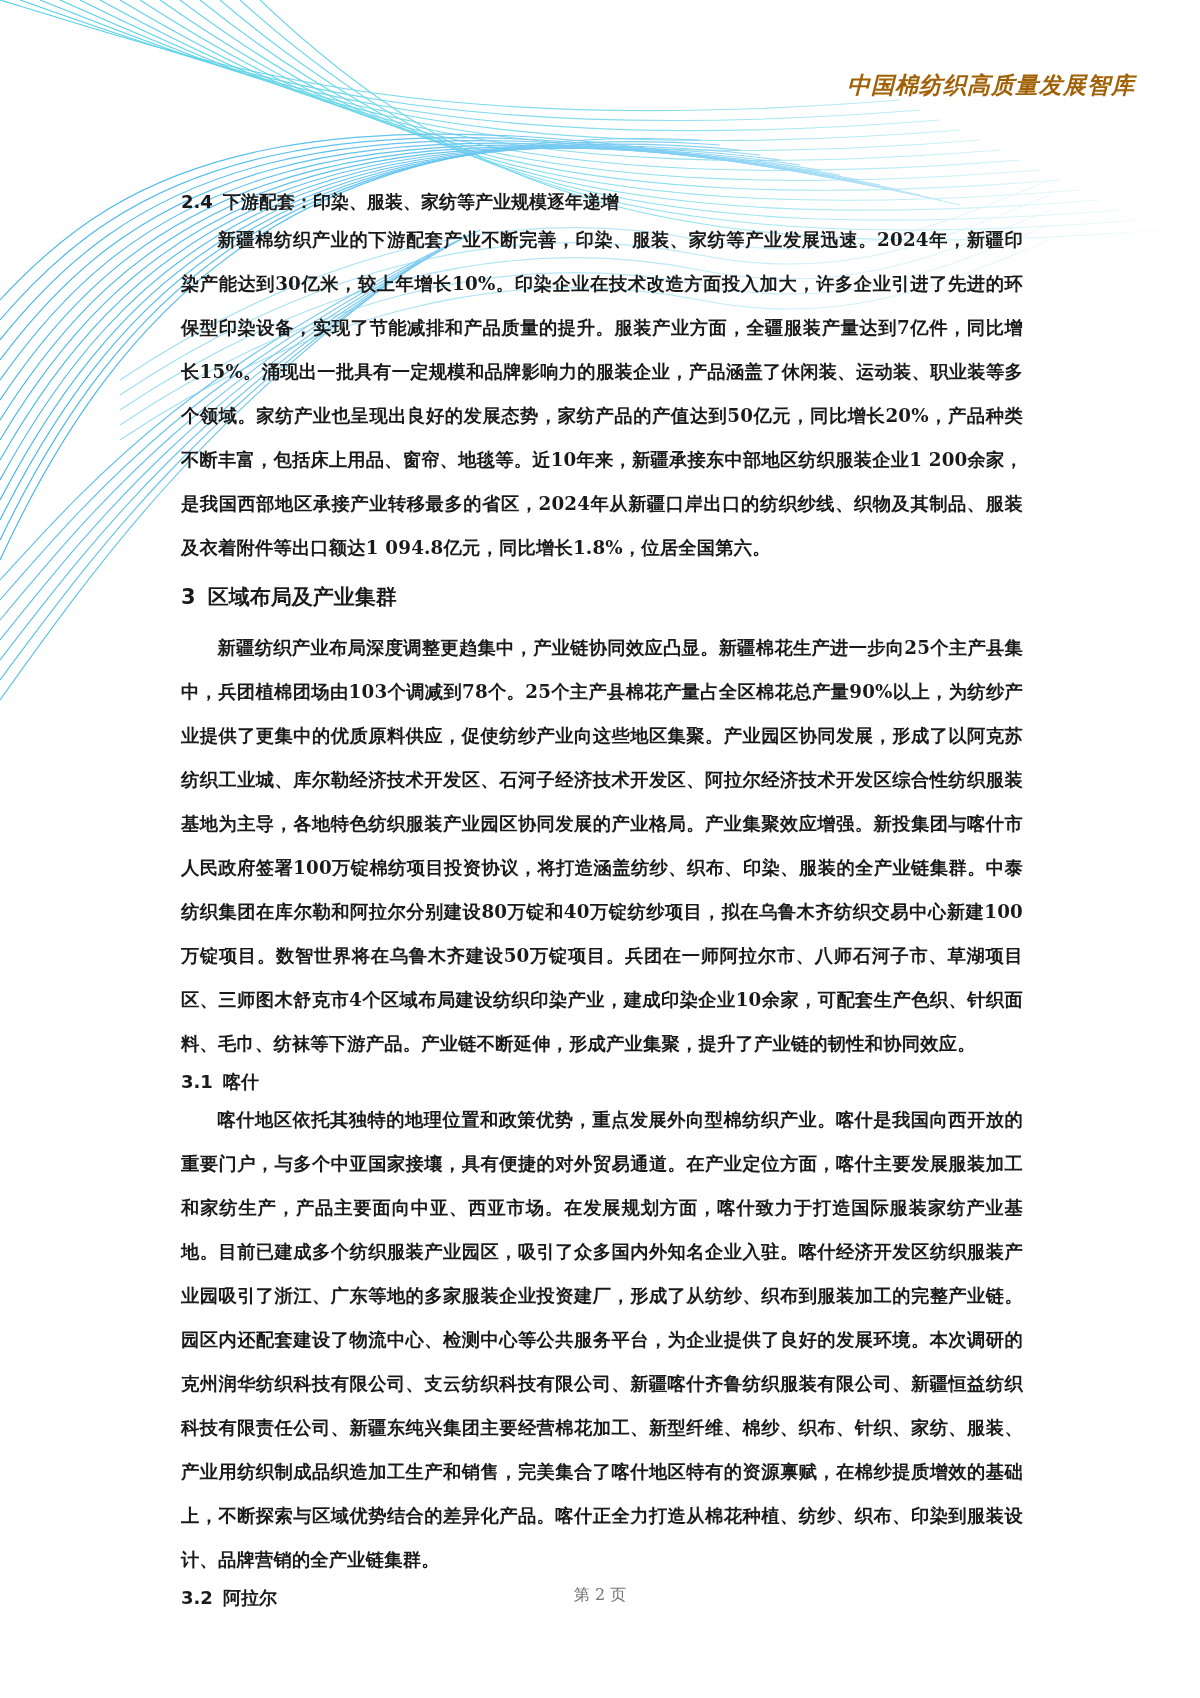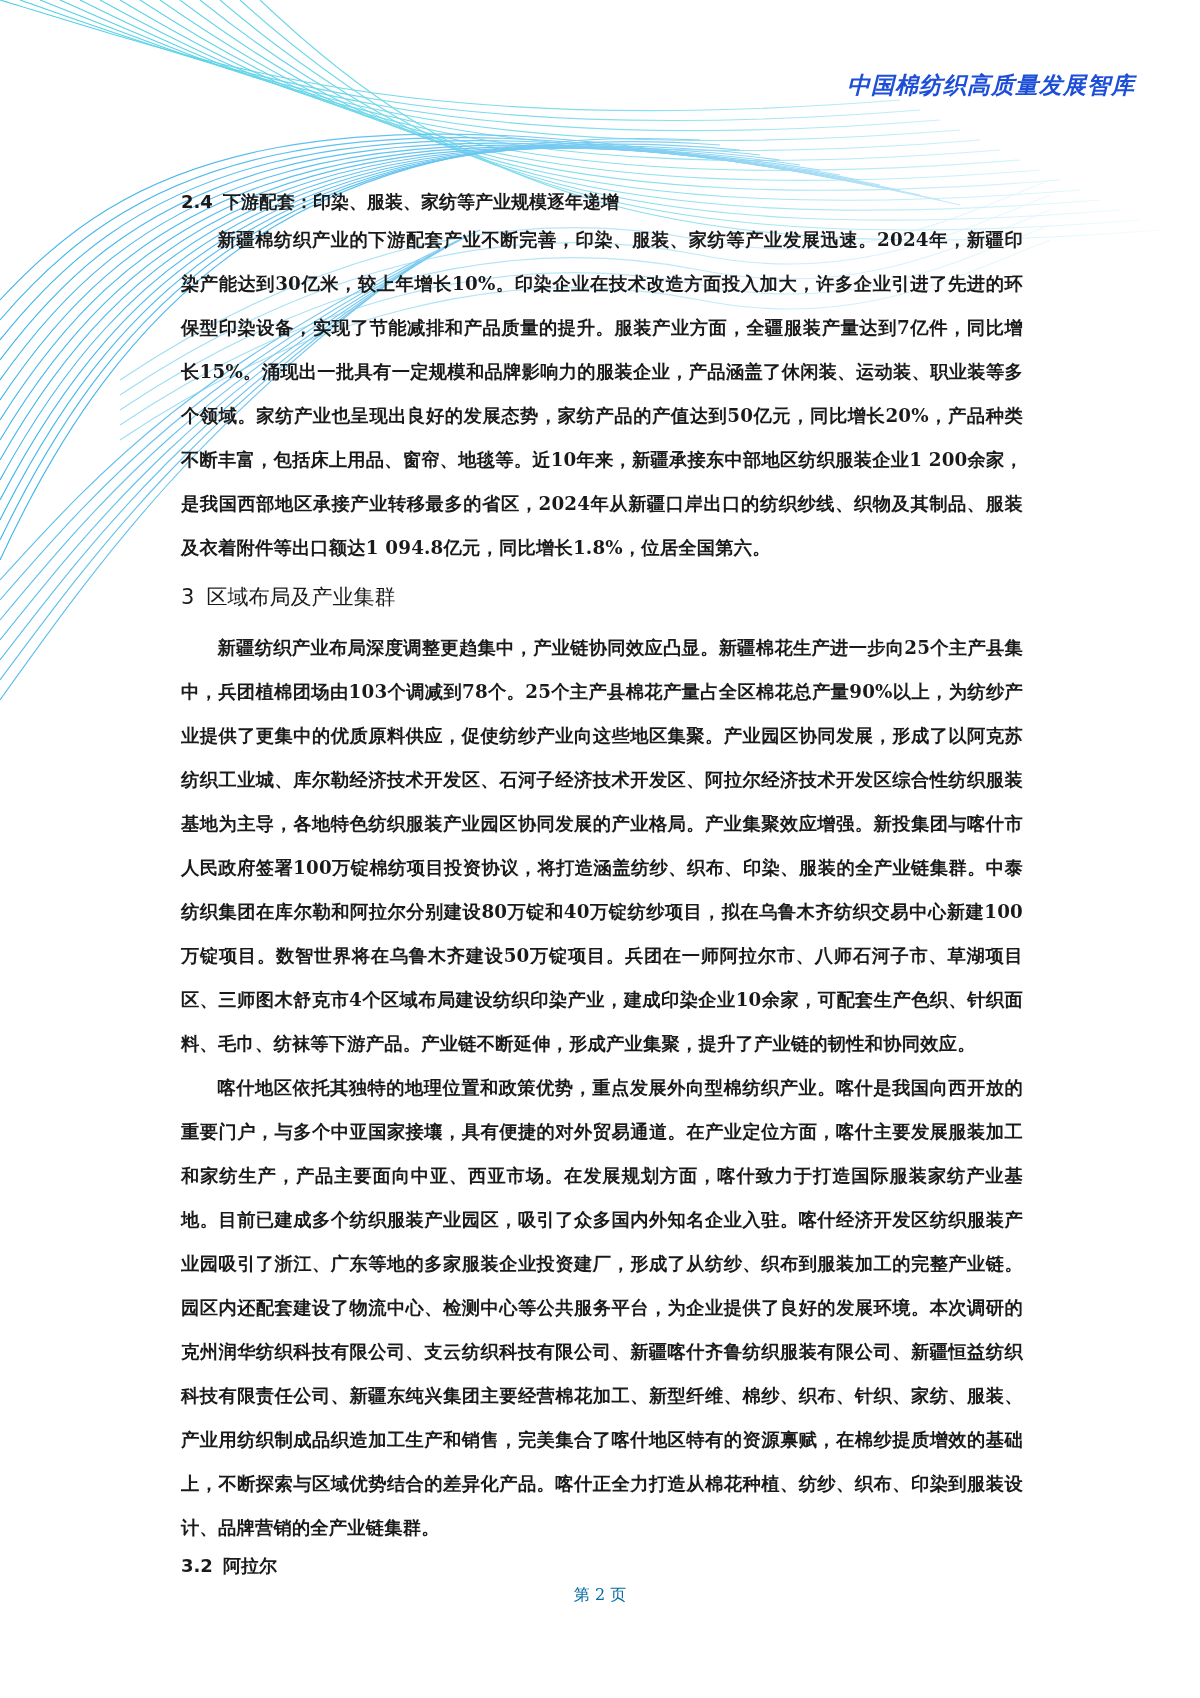--- a/index.html
+++ b/index.html
@@ -1,32 +1,32 @@
 <!DOCTYPE html>
 <html><head>
   <meta charset="utf-8">
   <style>
     html, body { margin: 0; padding: 0; background: #ffffff; }
     body { width: 1200px; height: 1698px; position: relative; overflow: hidden;
            font-family: "DejaVu Serif", "Liberation Serif", serif; color: #1a1a1a; }
     .bg-waves { position: absolute; left: 0; top: 0; width: 1200px; height: 720px; z-index: 0; }
     .brand { position: absolute; top: 70px; right: 65px; z-index: 2;
              font-family: Liberation Sans, sans-serif;
-             font-weight: bold; font-style: italic; font-size: 23px; color: #1d4ed8; letter-spacing: 1px; margin-left: 16px; }
+             font-weight: bold; font-style: italic; font-size: 23px; color: #a16207; letter-spacing: 1px; margin-left: 16px; }
     .content { position: absolute; left: 181px; top: 146px; width: 842px; z-index: 1; margin-top: 40px; }
     .h2 { font-family: "DejaVu Sans", "Liberation Sans", sans-serif; font-weight: bold;
           font-size: 18px; line-height: 32px; margin: 0; }
     .h2 .num { margin-right: 10px; }
-    .h1 { font-family: "DejaVu Sans", "Liberation Sans", sans-serif; font-weight: normal;
+    .h1 { font-family: "DejaVu Sans", "Liberation Sans", sans-serif; font-weight: bold;
           font-size: 21px; line-height: 34px; margin: 10px 0 12px 0; }
     .h1 .num { margin-right: 12px; }
     p { margin: 0; font-size: 18.3px; line-height: 44px; text-indent: 2em; text-align: justify;
         letter-spacing: 0.2px; font-weight: bold; }
     .footer { position: absolute; top: 1585px; left: 0; width: 1200px; text-align: center;
-              font-size: 16px; color: #0369a1; z-index: 1; }
+              font-size: 16px; color: #737373; z-index: 1; }
   </style>
 </head>
 <body>
 
 <svg class="bg-waves" viewBox="0 0 1200 720" preserveAspectRatio="none">
   <g fill="none" stroke-width="1.1" opacity="0.85">
 
     <g stroke="#2ec6e0">
       <path d="M0,0 C200,60 400,140 900,100"></path>
       <path d="M20,0 C220,70 420,150 920,110"></path>
@@ -95,20 +95,23 @@
   <div class="h2">
     <span class="num">2.4</span><span>下游配套：印染、服装、家纺等产业规模逐年递增</span>
   </div>
   <p>新疆棉纺织产业的下游配套产业不断完善，印染、服装、家纺等产业发展迅速。2024年，新疆印染产能达到30亿米，较上年增长10%。印染企业在技术改造方面投入加大，许多企业引进了先进的环保型印染设备，实现了节能减排和产品质量的提升。服装产业方面，全疆服装产量达到7亿件，同比增长15%。涌现出一批具有一定规模和品牌影响力的服装企业，产品涵盖了休闲装、运动装、职业装等多个领域。家纺产业也呈现出良好的发展态势，家纺产品的产值达到50亿元，同比增长20%，产品种类不断丰富，包括床上用品、窗帘、地毯等。近10年来，新疆承接东中部地区纺织服装企业1 200余家，是我国西部地区承接产业转移最多的省区，2024年从新疆口岸出口的纺织纱线、织物及其制品、服装及衣着附件等出口额达1 094.8亿元，同比增长1.8%，位居全国第六。</p>
 
   <div class="h1">
     <span class="num">3</span><span>区域布局及产业集群</span>
   </div>
   <p>新疆纺织产业布局深度调整更趋集中，产业链协同效应凸显。新疆棉花生产进一步向25个主产县集中，兵团植棉团场由103个调减到78个。25个主产县棉花产量占全区棉花总产量90%以上，为纺纱产业提供了更集中的优质原料供应，促使纺纱产业向这些地区集聚。产业园区协同发展，形成了以阿克苏纺织工业城、库尔勒经济技术开发区、石河子经济技术开发区、阿拉尔经济技术开发区综合性纺织服装基地为主导，各地特色纺织服装产业园区协同发展的产业格局。产业集聚效应增强。新投集团与喀什市人民政府签署100万锭棉纺项目投资协议，将打造涵盖纺纱、织布、印染、服装的全产业链集群。中泰纺织集团在库尔勒和阿拉尔分别建设80万锭和40万锭纺纱项目，拟在乌鲁木齐纺织交易中心新建100万锭项目。数智世界将在乌鲁木齐建设50万锭项目。兵团在一师阿拉尔市、八师石河子市、草湖项目区、三师图木舒克市4个区域布局建设纺织印染产业，建成印染企业10余家，可配套生产色织、针织面料、毛巾、纺袜等下游产品。产业链不断延伸，形成产业集聚，提升了产业链的韧性和协同效应。</p>
 
+  <div class="h2">
+    <span class="num">3.1</span><span>喀什</span>
+  </div>
   <p>喀什地区依托其独特的地理位置和政策优势，重点发展外向型棉纺织产业。喀什是我国向西开放的重要门户，与多个中亚国家接壤，具有便捷的对外贸易通道。在产业定位方面，喀什主要发展服装加工和家纺生产，产品主要面向中亚、西亚市场。在发展规划方面，喀什致力于打造国际服装家纺产业基地。目前已建成多个纺织服装产业园区，吸引了众多国内外知名企业入驻。喀什经济开发区纺织服装产业园吸引了浙江、广东等地的多家服装企业投资建厂，形成了从纺纱、织布到服装加工的完整产业链。园区内还配套建设了物流中心、检测中心等公共服务平台，为企业提供了良好的发展环境。本次调研的克州润华纺织科技有限公司、支云纺织科技有限公司、新疆喀什齐鲁纺织服装有限公司、新疆恒益纺织科技有限责任公司、新疆东纯兴集团主要经营棉花加工、新型纤维、棉纱、织布、针织、家纺、服装、产业用纺织制成品织造加工生产和销售，完美集合了喀什地区特有的资源禀赋，在棉纱提质增效的基础上，不断探索与区域优势结合的差异化产品。喀什正全力打造从棉花种植、纺纱、织布、印染到服装设计、品牌营销的全产业链集群。</p>
 
   <div class="h2">
     <span class="num">3.2</span><span>阿拉尔</span>
   </div>
 </div>
 
 <div class="footer">第 2 页</div>
 
 </body></html>

